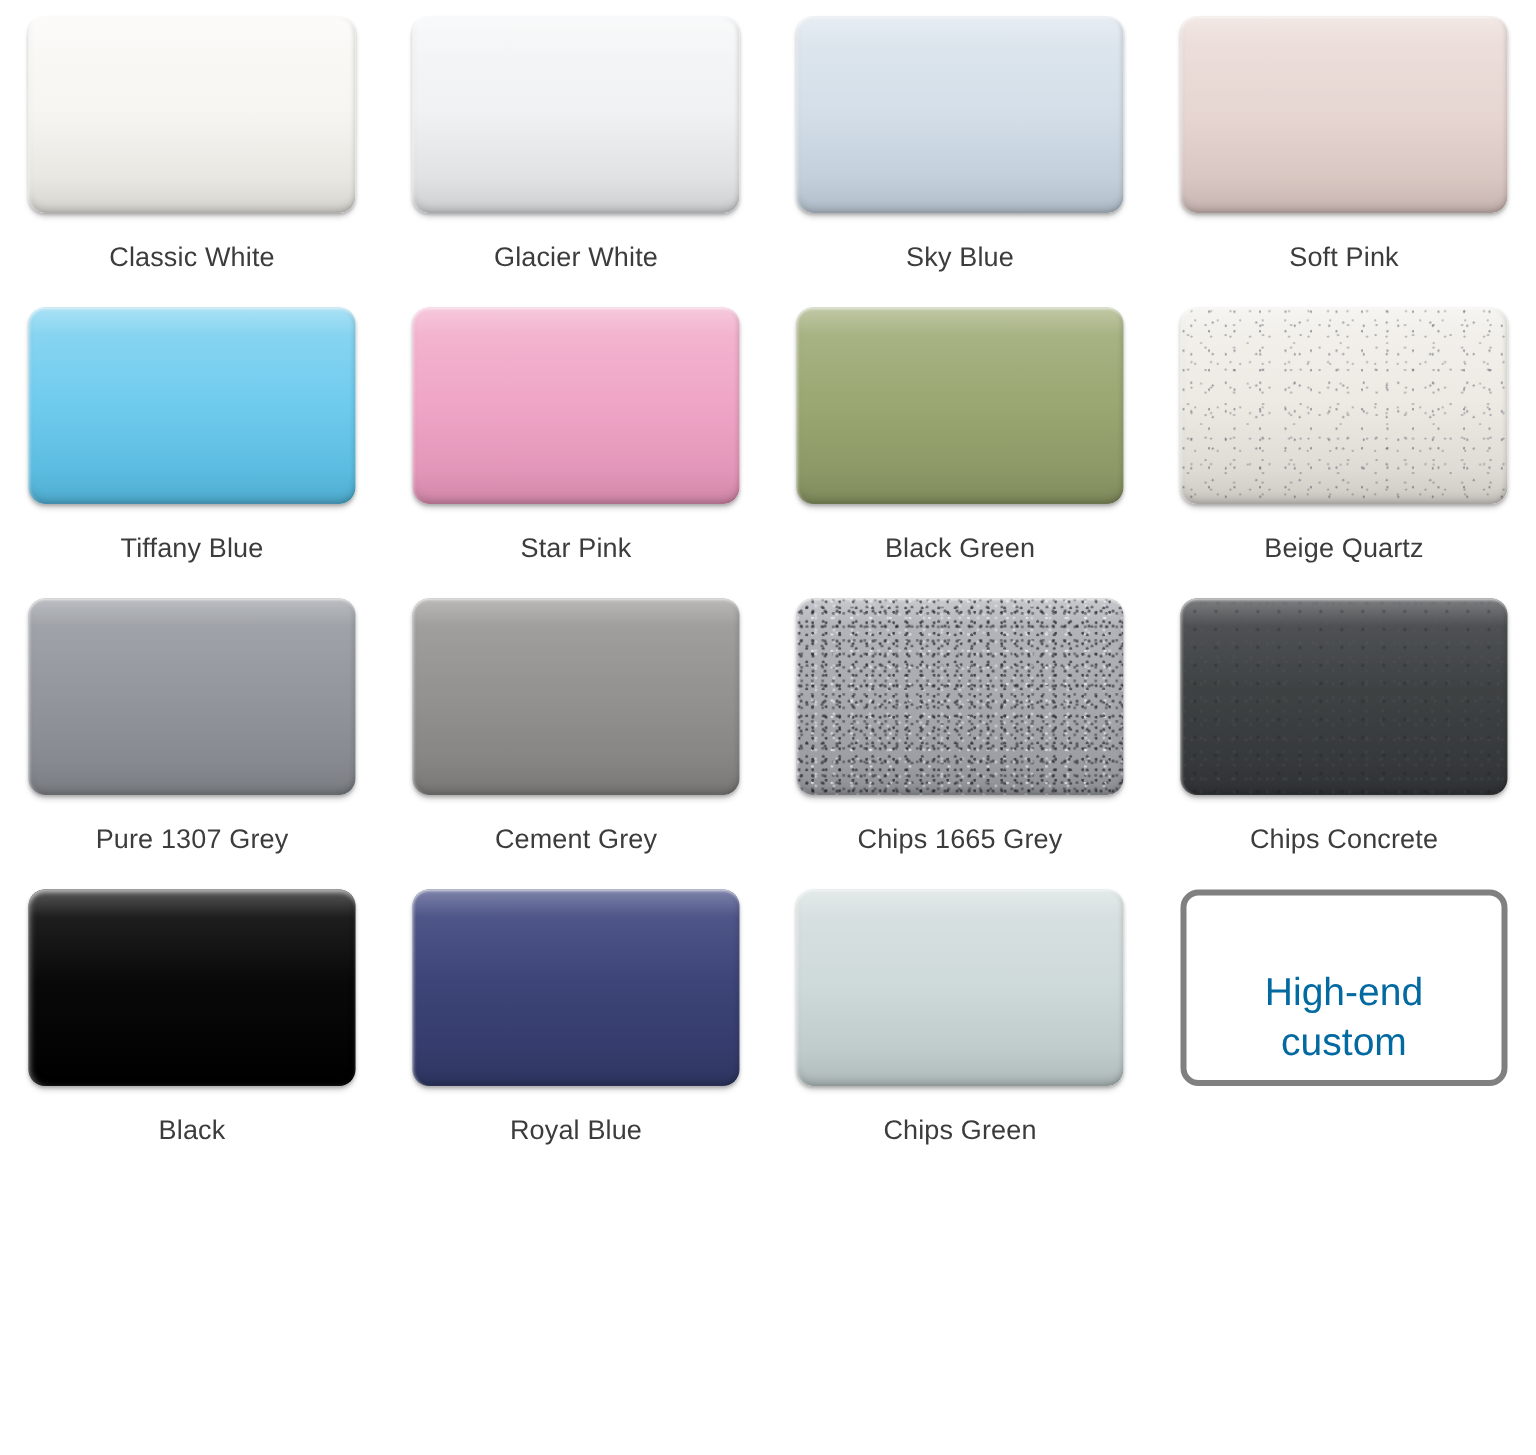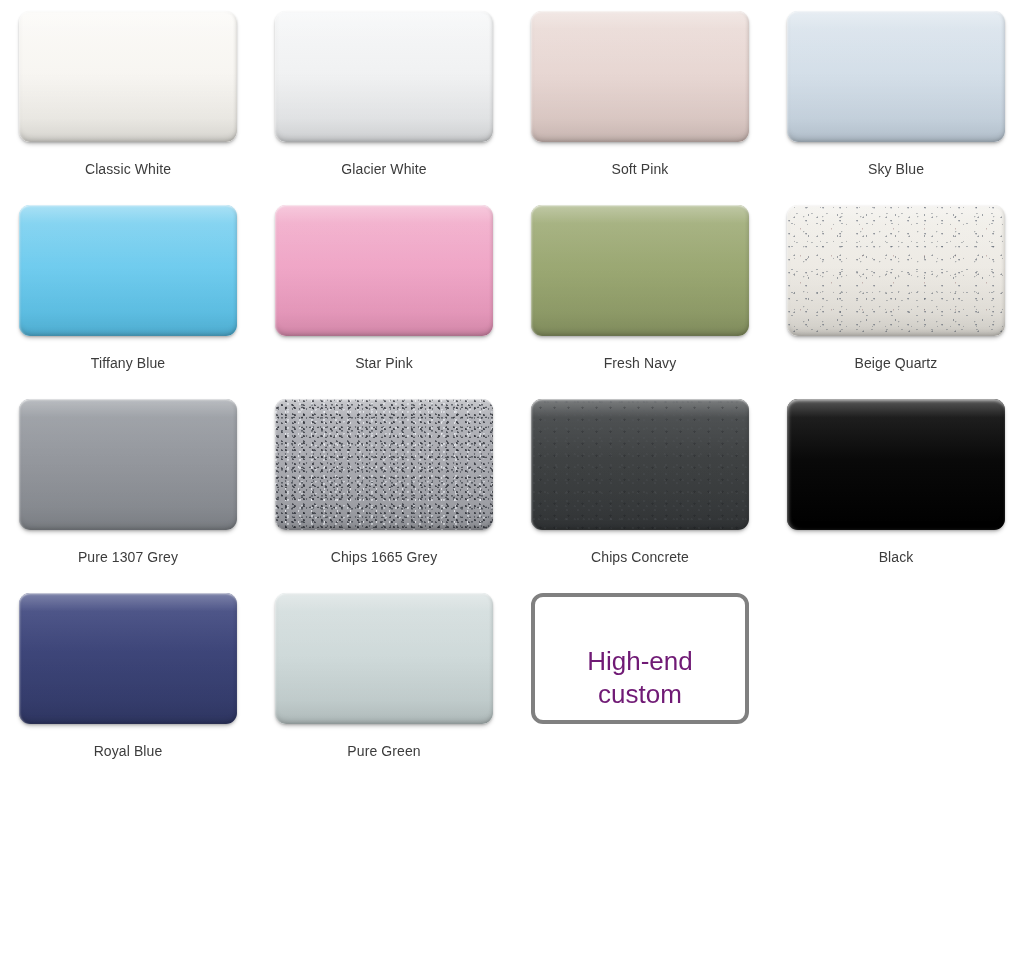--- a/index.html
+++ b/index.html
@@ -151,21 +151,21 @@
     font-size: 26px;
     line-height: 1.28;
     color: #3a3a3a;
     text-align: center;
     font-family: "Liberation Sans", sans-serif;
   }
 
   
   .chip-caption {
     margin-top: 19px;
-    font-size: 14px;
+    font-size: 18px;
     color: #3c3c3c;
     text-align: center;
     letter-spacing: 0.1px;
     white-space: nowrap;
   }
   .chip-caption:empty { display: none; }
 </style>
 </head>
 <body>
 
@@ -183,38 +183,38 @@
       <div class="chip-wrap">
         <div class="chip" style="background: linear-gradient(rgb(246, 247, 248) 0%, rgb(240, 241, 242) 52%, rgb(228, 230, 232) 100%);">
           <div class="chip-sheen"></div>
           <div class="chip-speckle none"></div>
         </div>
       </div>
       <div class="chip-caption">Glacier White</div>
     </div>
     <div class="swatch-cell">
       <div class="chip-wrap">
+        <div class="chip" style="background: linear-gradient(rgb(221, 230, 238) 0%, rgb(211, 222, 232) 52%, rgb(197, 211, 224) 100%);">
+          <div class="chip-sheen"></div>
+          <div class="chip-speckle none"></div>
+        </div>
+      </div>
+      <div class="chip-caption">Sky Blue</div>
+    </div>
+    <div class="swatch-cell">
+      <div class="chip-wrap">
         <div class="chip" style="background: linear-gradient(rgb(236, 222, 218) 0%, rgb(231, 214, 210) 52%, rgb(221, 201, 196) 100%);">
           <div class="chip-sheen"></div>
           <div class="chip-speckle none"></div>
         </div>
       </div>
       <div class="chip-caption">Soft Pink</div>
     </div>
     <div class="swatch-cell">
       <div class="chip-wrap">
-        <div class="chip" style="background: linear-gradient(rgb(221, 230, 238) 0%, rgb(211, 222, 232) 52%, rgb(197, 211, 224) 100%);">
-          <div class="chip-sheen"></div>
-          <div class="chip-speckle none"></div>
-        </div>
-      </div>
-      <div class="chip-caption">Sky Blue</div>
-    </div>
-    <div class="swatch-cell">
-      <div class="chip-wrap">
         <div class="chip" style="background: linear-gradient(rgb(133, 212, 241) 0%, rgb(110, 203, 238) 52%, rgb(87, 191, 230) 100%);">
           <div class="chip-sheen"></div>
           <div class="chip-speckle none"></div>
         </div>
       </div>
       <div class="chip-caption">Tiffany Blue</div>
     </div>
     <div class="swatch-cell">
       <div class="chip-wrap">
         <div class="chip" style="background: linear-gradient(rgb(243, 178, 206) 0%, rgb(239, 165, 198) 52%, rgb(233, 150, 187) 100%);">
@@ -224,21 +224,21 @@
       </div>
       <div class="chip-caption">Star Pink</div>
     </div>
     <div class="swatch-cell">
       <div class="chip-wrap">
         <div class="chip" style="background: linear-gradient(rgb(165, 177, 127) 0%, rgb(154, 167, 114) 52%, rgb(141, 154, 102) 100%);">
           <div class="chip-sheen"></div>
           <div class="chip-speckle none"></div>
         </div>
       </div>
-      <div class="chip-caption">Fresh Navy</div>
+      <div class="chip-caption">Black Green</div>
     </div>
     <div class="swatch-cell">
       <div class="chip-wrap">
         <div class="chip" style="background: linear-gradient(rgb(242, 240, 235) 0%, rgb(237, 234, 228) 52%, rgb(227, 224, 217) 100%);">
           <div class="chip-sheen"></div>
           <div class="chip-speckle fine"></div>
         </div>
       </div>
       <div class="chip-caption">Beige Quartz</div>
     </div>
@@ -246,20 +246,29 @@
       <div class="chip-wrap">
         <div class="chip" style="background: linear-gradient(rgb(156, 160, 166) 0%, rgb(147, 150, 156) 52%, rgb(135, 139, 145) 100%);">
           <div class="chip-sheen"></div>
           <div class="chip-speckle none"></div>
         </div>
       </div>
       <div class="chip-caption">Pure 1307 Grey</div>
     </div>
     <div class="swatch-cell">
       <div class="chip-wrap">
+        <div class="chip" style="background: linear-gradient(rgb(156, 155, 153) 0%, rgb(147, 146, 144) 52%, rgb(134, 133, 131) 100%);">
+          <div class="chip-sheen"></div>
+          <div class="chip-speckle none"></div>
+        </div>
+      </div>
+      <div class="chip-caption">Cement Grey</div>
+    </div>
+    <div class="swatch-cell">
+      <div class="chip-wrap">
         <div class="chip" style="background: linear-gradient(rgb(177, 178, 184) 0%, rgb(169, 170, 176) 52%, rgb(158, 160, 166) 100%);">
           <div class="chip-sheen"></div>
           <div class="chip-speckle dense"></div>
         </div>
       </div>
       <div class="chip-caption">Chips 1665 Grey</div>
     </div>
     <div class="swatch-cell">
       <div class="chip-wrap">
         <div class="chip" style="background: linear-gradient(rgb(69, 72, 74) 0%, rgb(62, 65, 66) 52%, rgb(53, 56, 58) 100%);">
@@ -287,25 +296,25 @@
       </div>
       <div class="chip-caption">Royal Blue</div>
     </div>
     <div class="swatch-cell">
       <div class="chip-wrap">
         <div class="chip" style="background: linear-gradient(rgb(215, 224, 224) 0%, rgb(206, 217, 217) 52%, rgb(194, 206, 206) 100%);">
           <div class="chip-sheen"></div>
           <div class="chip-speckle none"></div>
         </div>
       </div>
-      <div class="chip-caption">Pure Green</div>
+      <div class="chip-caption">Chips Green</div>
     </div>
     <div class="swatch-cell">
       <div class="chip-wrap">
         <div class="chip custom-card" style="border-color: rgb(128, 128, 128); background: rgb(255, 255, 255);">
-          <div class="custom-label" style="color: #701a75; margin-top: 39px;">
+          <div class="custom-label" style="color: #0369a1; margin-top: 39px;">
             <div>High-end</div>
             <div>custom</div>
           </div>
         </div>
       </div>
     </div>
   </div>
 
 </body></html>

